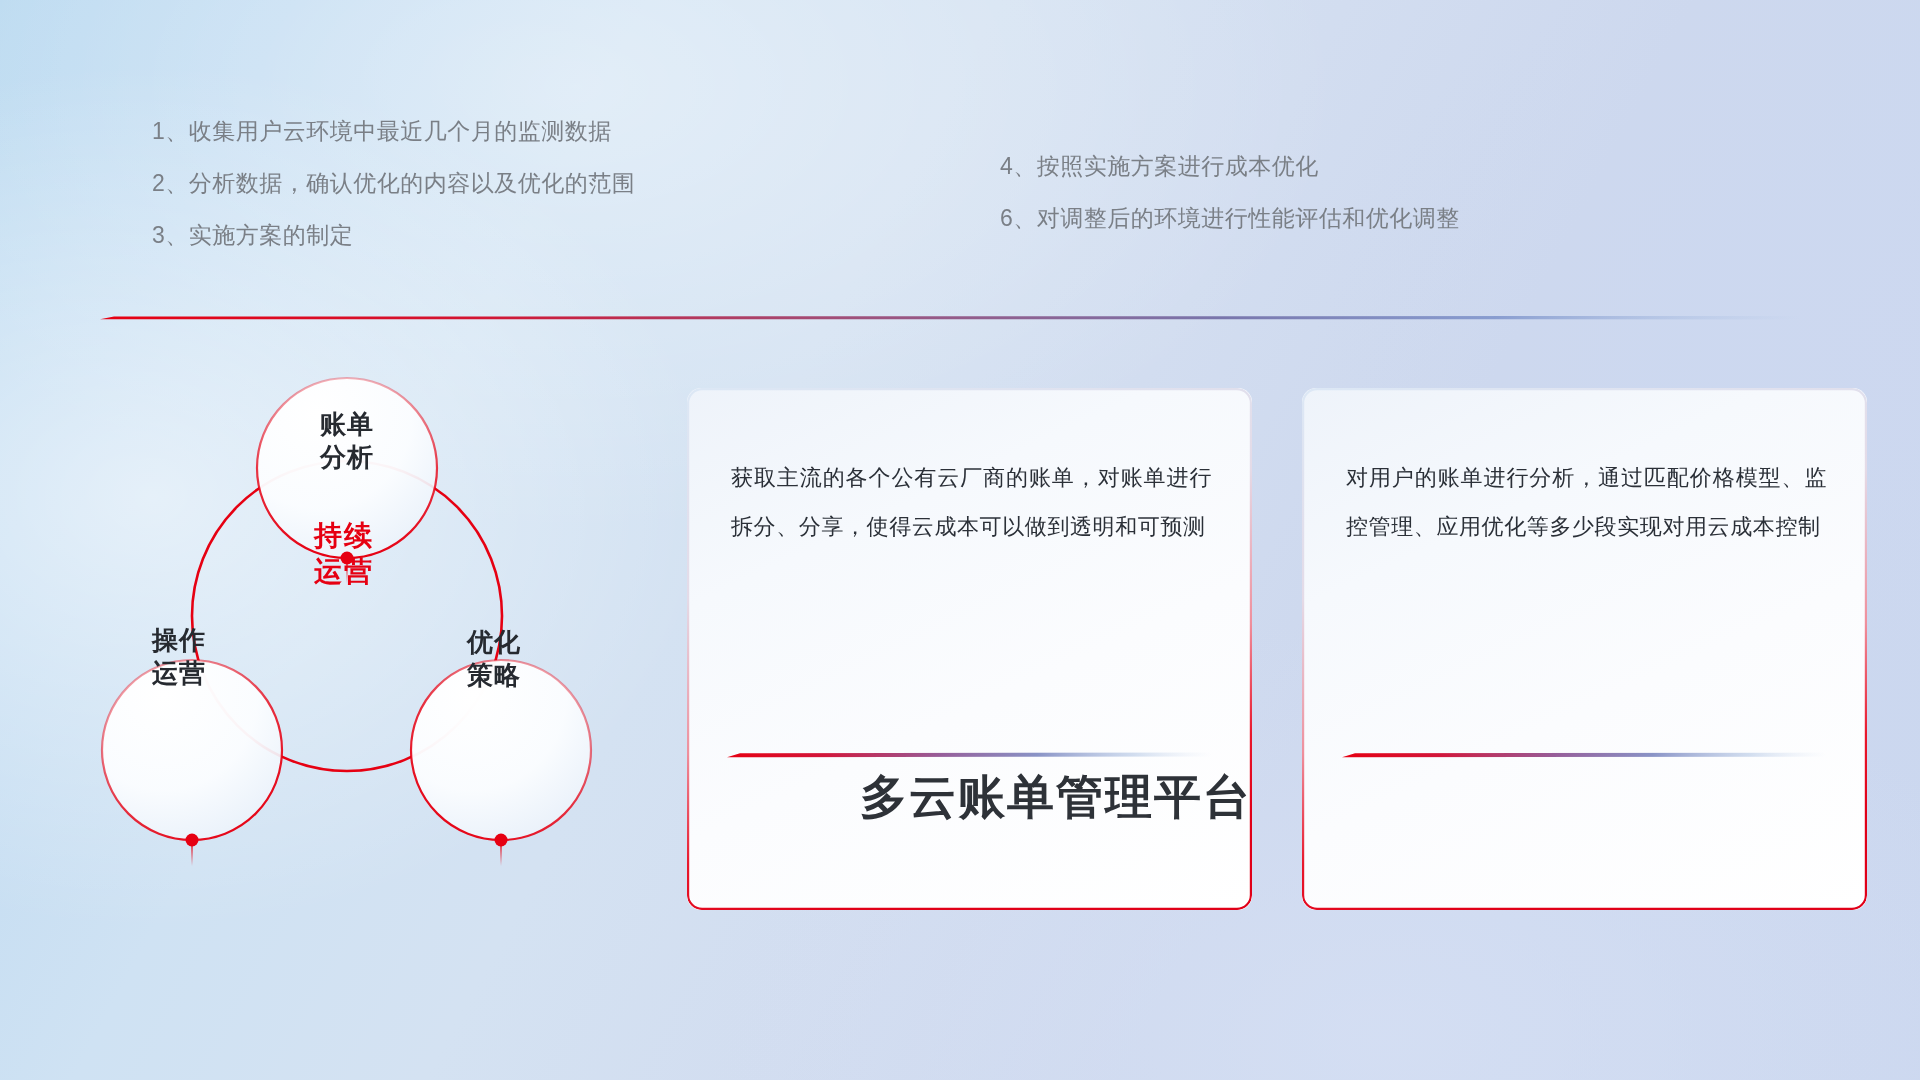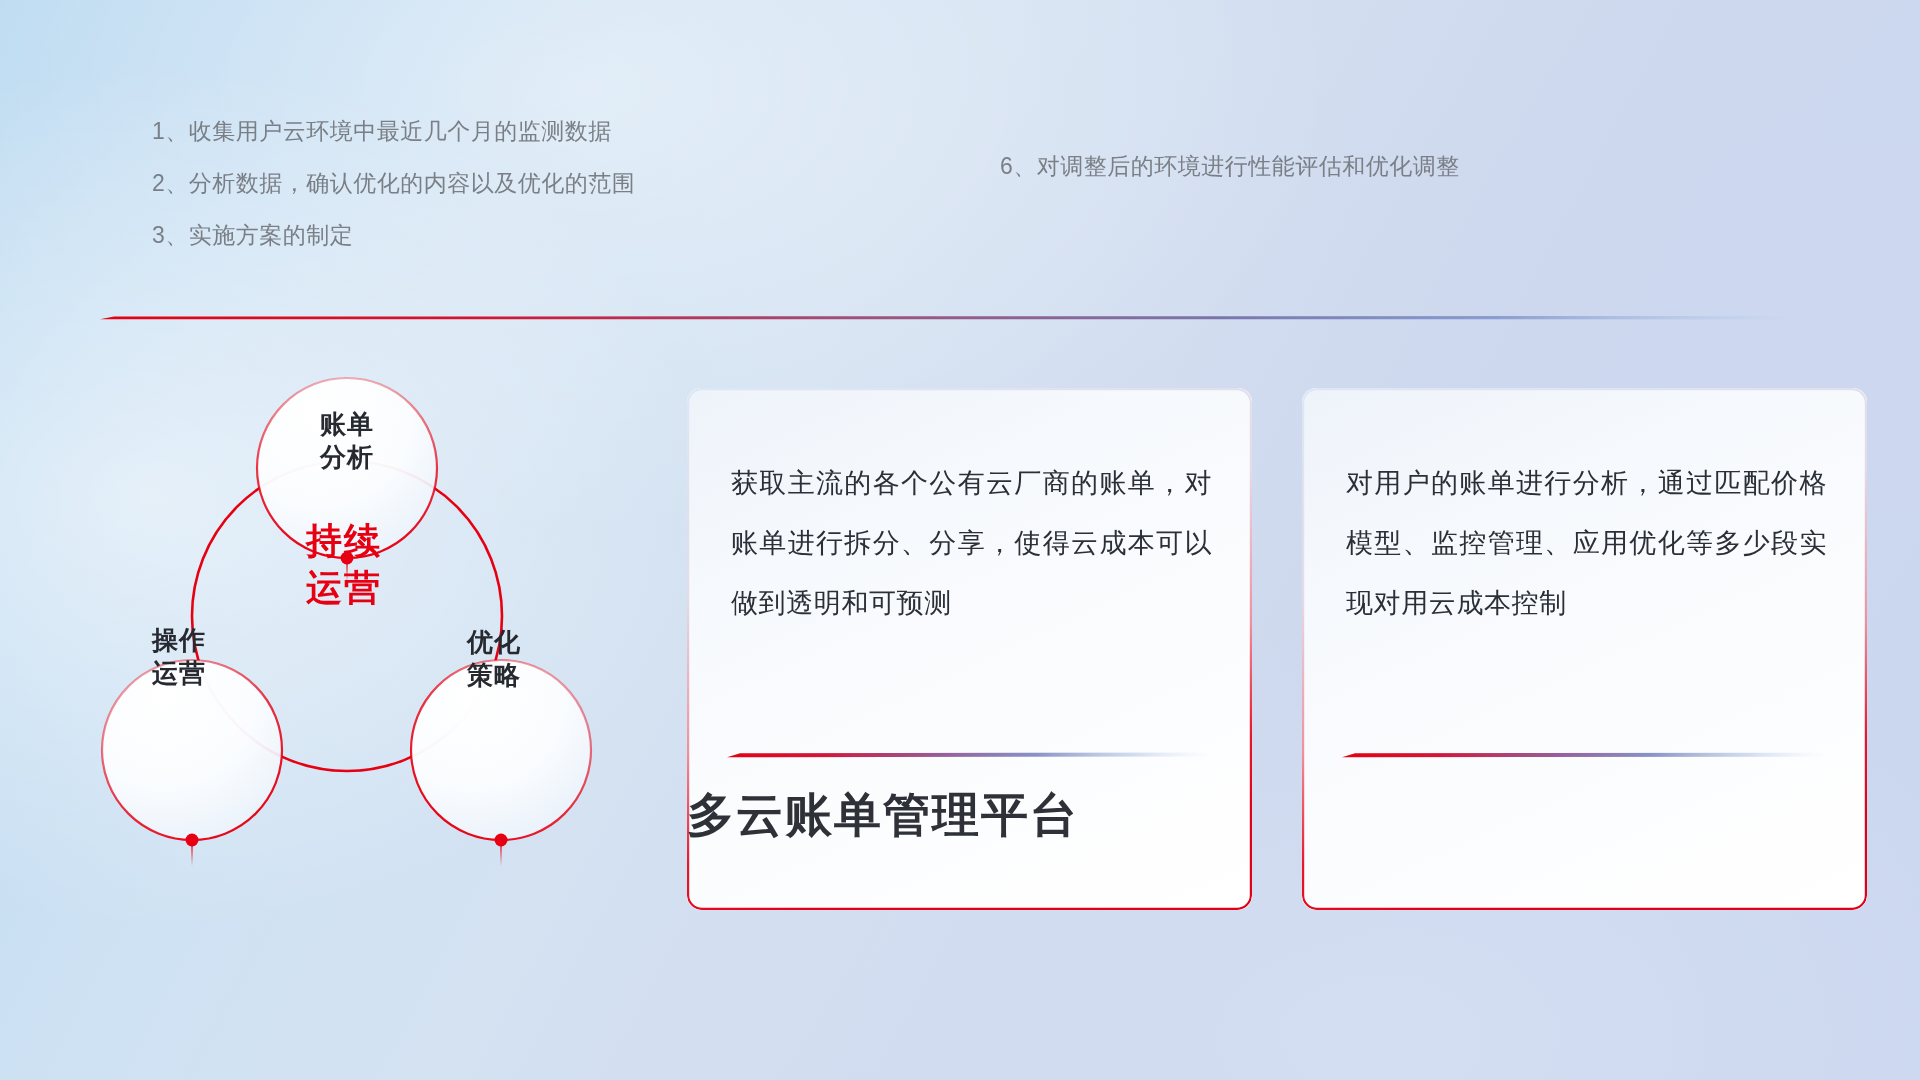--- a/index.html
+++ b/index.html
@@ -78,21 +78,21 @@
     letter-spacing: 1px;
     white-space: pre-line;
     pointer-events: none;
   }
   #venn-label-top    { left: 198px; top: 58px;  width: 170px; }
   #venn-label-left   { left: 30px;  top: 276px; width: 170px; font-family: Liberation Mono, monospace; }
   #venn-label-right  { left: 345px; top: 276px; width: 170px; }
   #venn-label-center {
     left: 180px; top: 168px; width: 200px;
     color: #e60012;
-    font-size: 36px;
+    font-size: 28px;
     line-height: 1.30;
     letter-spacing: 2px;
   }
 
   
   .card {
     position: absolute;
     top: 388px;
     width: 565px;
     height: 522px;
@@ -111,59 +111,60 @@
     border-radius: 14px;
     pointer-events: none;
   }
 
   .card-body {
     position: absolute;
     left: 44px;
     right: 40px;
     top: 66px;
     color: #2b3038;
-    font-size: 27px;
+    font-size: 22px;
     line-height: 2.22;
     letter-spacing: 0.6px;
     text-align: justify;
     text-align-last: left;
   }
 
   .card-divider {
     position: absolute;
     left: 40px;
     top: 362px;
     width: 485px;
     height: 10px;
   }
 
   .card-title {
     position: absolute;
     left: 0;
     right: 0;
-    top: 396px;
-    text-align: left;
+    top: 378px;
+    text-align: right;
     color: #2e3238;
     font-weight: bold;
     font-size: 47px;
     letter-spacing: 2px;
   }
 </style>
 </head>
 <body>
 
 <div id="stage">
 
   <div id="list-left" class="list-col">
     <div class="list-item">1、收集用户云环境中最近几个月的监测数据</div>
     <div class="list-item">2、分析数据，确认优化的内容以及优化的范围</div>
     <div class="list-item">3、实施方案的制定</div>
   </div>
 
   <div id="list-right" class="list-col">
+    <div class="list-item">4、按照实施方案进行成本优化</div>
     <div class="list-item">6、对调整后的环境进行性能评估和优化调整</div>
   </div>
 
   <svg id="top-divider" viewBox="0 0 1700 10" preserveAspectRatio="none">
     <defs>
       <linearGradient id="gradTop" x1="0" y1="0" x2="1" y2="0">
         <stop offset="0" stop-color="#e60012" stop-opacity="1"></stop>
         <stop offset="0.22" stop-color="#d31431" stop-opacity="1"></stop>
         <stop offset="0.45" stop-color="#9a4a77" stop-opacity="0.95"></stop>
         <stop offset="0.66" stop-color="#6f6aa4" stop-opacity="0.9"></stop>

